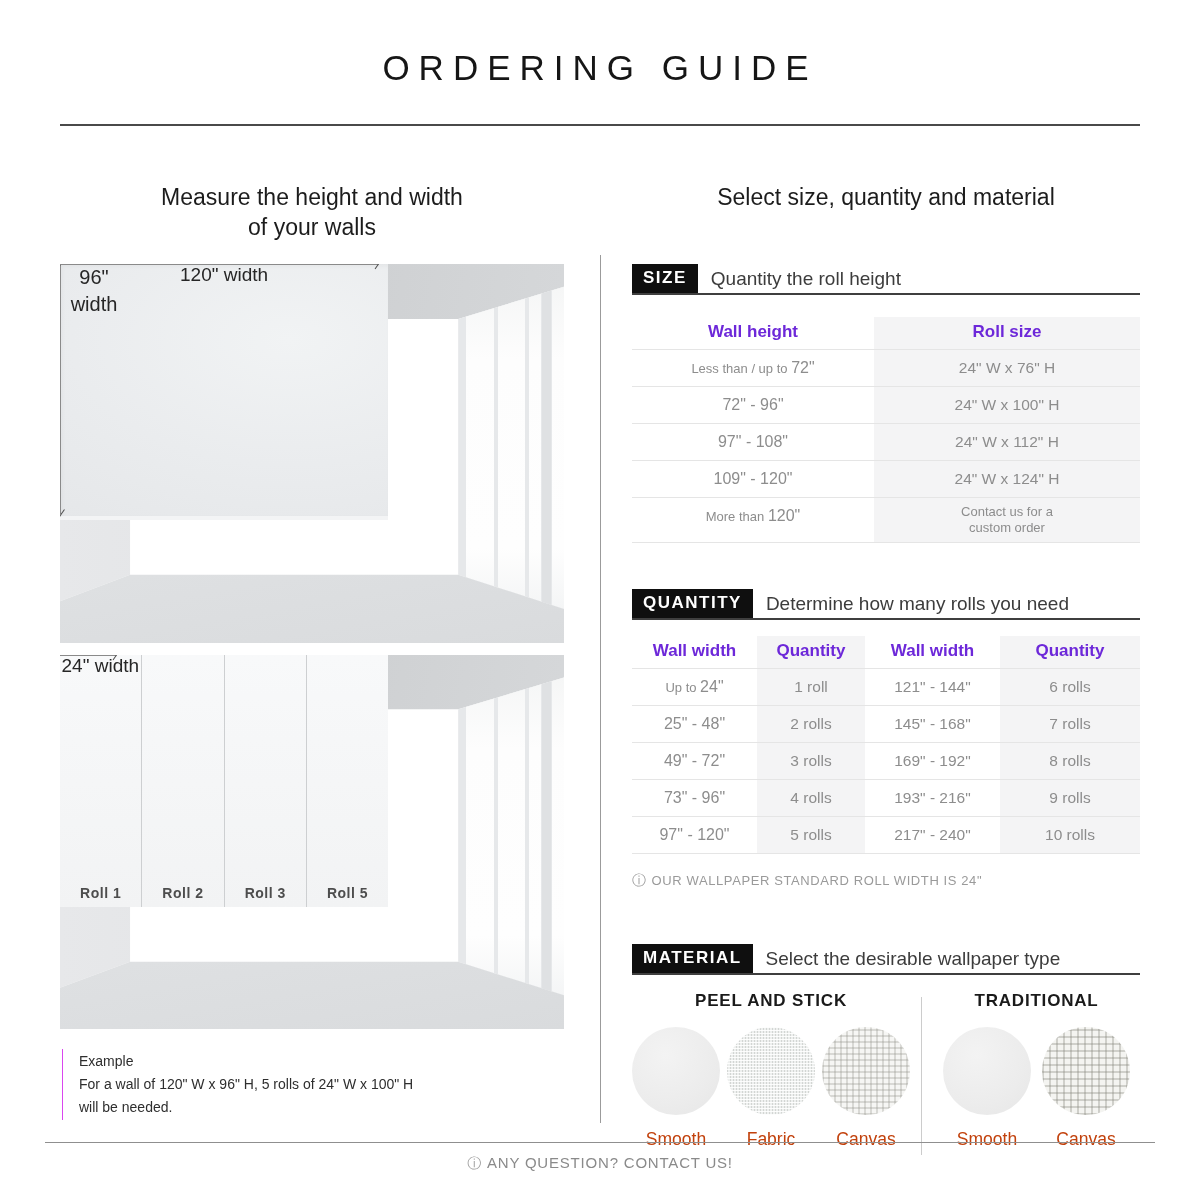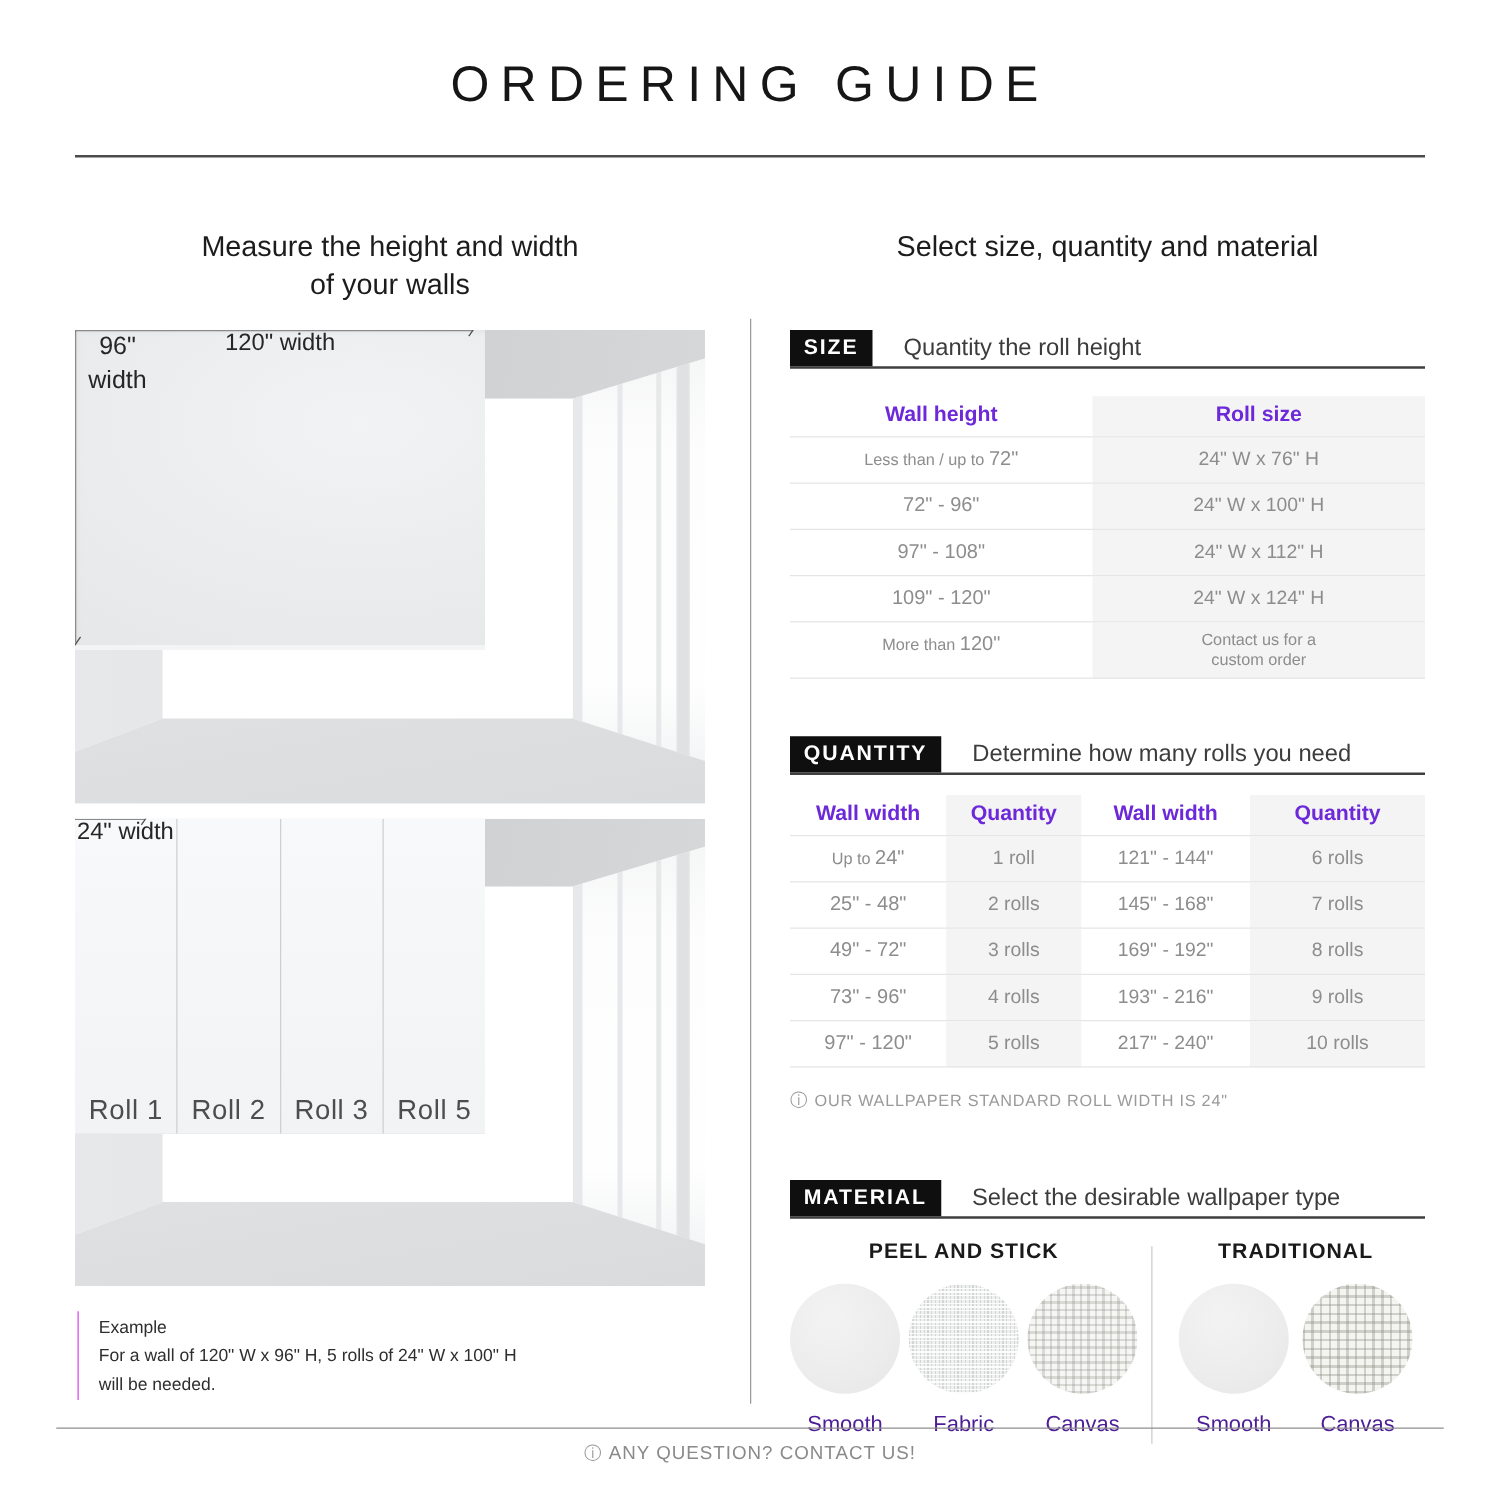--- a/index.html
+++ b/index.html
@@ -3,21 +3,21 @@
 <meta charset="utf-8">
 <style>
   * { margin:0; padding:0; box-sizing:border-box; }
   html,body { width:1200px; height:1200px; }
   body {
     font-family:"Liberation Sans","DejaVu Sans",sans-serif;
     background:#ffffff; color:#1c1c1c; position:relative; overflow:hidden;
   }
 
   
-  .page-title { padding-top:44px; text-align:center; font-size:40px;
+  .page-title { padding-top:44px; text-align:center; font-size:35px;
     letter-spacing:9px; font-weight:500; color:#161616; line-height:48px; }
   .title-rule { border:none; border-top:2px solid #4a4a4a; margin:32px 60px 0; }
 
   
   .content { display:flex; padding:0 60px; align-items:flex-start; }
   .col-left  { width:540px; }
   .col-right { width:540px; padding-left:32px; }
   .divider-v { position:absolute; left:600px; top:255px; height:868px; width:1px; background:#9b9b9b; }
 
   .heading { margin-top:56px; text-align:center; font-size:23px; line-height:30px; color:#1c1c1c; font-weight:500; }
@@ -44,21 +44,21 @@
     background:linear-gradient(170deg,#edeff0 0%,#e2e4e6 45%,#d9dbdd 100%); }
   .r-backwall { position:absolute; left:13.9%; top:14.5%; width:65.1%; height:67.5%;
     background:radial-gradient(120% 90% at 70% 30%, #f1f3f4 0%, #eaecee 55%, #e5e7e9 100%);
     box-shadow:inset 2px 2px 4px rgba(0,0,0,0.04); border-bottom:4px solid #f3f4f5; }
 
   
   .panels { position:absolute; left:13.9%; top:14.3%; width:65.1%; height:67.5%;
     display:flex; gap:1px; background:#cdcfd1; }
   .panel { flex:1; background:linear-gradient(180deg,#f8f9fa,#f2f3f4);
     display:flex; align-items:flex-end; justify-content:center; }
-  .panel-label { margin-bottom:6px; font-size:22px; color:#4d4d4d; letter-spacing:.5px; }
+  .panel-label { margin-bottom:6px; font-size:14px; color:#4d4d4d; letter-spacing:.5px;font-weight:bold; }
 
   
   .dim-v { position:absolute; left:13.5%; top:15.3%; height:66%; width:1px; background:#8a8a8a; }
   .dim-v::before,.dim-v::after { content:""; position:absolute; left:-5px; width:12px; height:1px;
     background:#4d4d4d; transform:rotate(-55deg); }
   .dim-v::before { top:-1px; } .dim-v::after { bottom:-1px; }
   .dim-h { position:absolute; height:1px; background:#8a8a8a; }
   .dim-h::before,.dim-h::after { content:""; position:absolute; top:-6px; width:1px; height:12px;
     background:#4d4d4d; transform:rotate(35deg); }
   .dim-h::before { left:-1px; } .dim-h::after { right:-1px; }
@@ -69,21 +69,21 @@
   .wall-text { position:absolute; left:13.9%; width:65.1%; top:44.5%; text-align:center;
     color:#ffffff; font-weight:700; font-size:27px; letter-spacing:3px; }
   .width-label1 { position:absolute; left:13.9%; width:65.1%; top:87%; text-align:center; font-size:19px; color:#262626; }
   .width-label2 { position:absolute; left:12.5%; width:16%; top:88%; text-align:center; font-size:19px; color:#262626; }
 
   
   .example { margin-top:20px; margin-left:2px; border-left:1px solid #d946ef;
     padding:1px 0 1px 16px; font-size:14px; line-height:23px; color:#2e2e2e; }
 
   
-  .section-head { display:flex; align-items:flex-end; border-bottom:2px solid #3f3f3f;gap:12px; }
+  .section-head { display:flex; align-items:flex-end; border-bottom:2px solid #3f3f3f; }
   .badge { background:#0f0f0f; color:#ffffff; font-size:17px; font-weight:700;
     letter-spacing:1.5px; padding:4px 11px 5px; }
   .section-title { font-size:19px; color:#3c3c3c; margin-left:13px; padding-bottom:3px; }
   .head-size { margin-top:52px; }
   .head-qty { margin-top:46px; }
   .head-mat { margin-top:54px; }
 
   .grid-table { display:grid; }
   .size-table { margin-top:22px; grid-template-columns:242px 266px; }
   .qty-table  { margin-top:16px; grid-template-columns:125px 108px 135px 140px; }
@@ -112,21 +112,21 @@
   .tex-smooth { background:radial-gradient(circle at 38% 32%, #f3f3f3, #ececec 60%, #e6e6e6); }
   .tex-fabric { background-color:#eef0ef;
     background-image:repeating-linear-gradient(0deg, rgba(255,255,255,.9) 0 1px, rgba(0,0,0,0) 1px 3px),
                      repeating-linear-gradient(90deg, rgba(160,165,160,.35) 0 1px, rgba(0,0,0,0) 1px 3px); }
   .tex-canvas { background-color:#f6f6f4;
     background-image:repeating-linear-gradient(90deg, rgba(140,140,132,.28) 0 2px, rgba(0,0,0,0) 2px 6px),
                      repeating-linear-gradient(0deg, rgba(140,140,132,.28) 0 2px, rgba(0,0,0,0) 2px 6px); }
   .tex-canvas2 { background-color:#f4f4f1;
     background-image:repeating-linear-gradient(90deg, rgba(130,130,120,.32) 0 2px, rgba(0,0,0,0) 2px 7px),
                      repeating-linear-gradient(0deg, rgba(130,130,120,.32) 0 2px, rgba(0,0,0,0) 2px 7px); }
-  .swatch-label { margin-top:14px; font-size:17.5px; color:#4c1d95; font-weight:500; }
+  .swatch-label { margin-top:14px; font-size:17.5px; color:#c2410c; font-weight:500; }
 
   
   .footer-rule { position:absolute; left:45px; right:45px; top:1142px; border-top:1px solid #8f8f8f; }
   .footer-note { position:absolute; top:1154px; left:0; width:100%; text-align:center;
     font-size:15px; letter-spacing:.8px; color:#8a8a8a; }
 </style>
 </head>
 <body>
 
 <h1 class="page-title">ORDERING GUIDE</h1>

